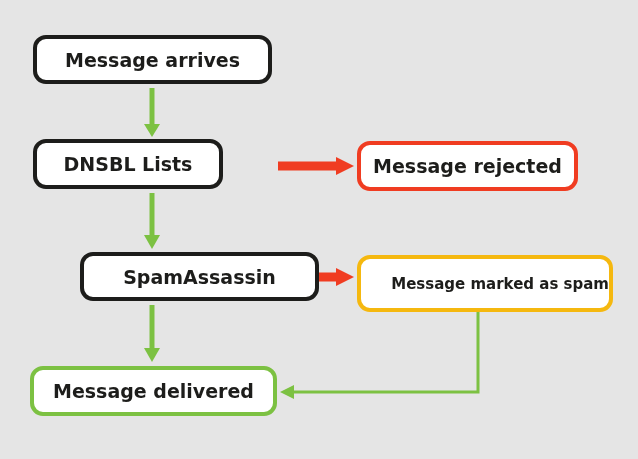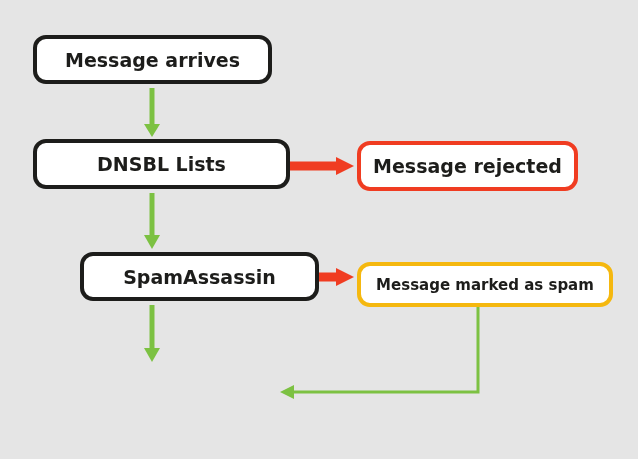--- a/index.html
+++ b/index.html
@@ -77,30 +77,33 @@
     <g>
       <polyline points="478,303 478,392 294,392" fill="none" stroke-width="3" stroke="#7cc142"></polyline>
       <polygon points="294,385 294,399 280,392" fill="#7cc142"></polygon>
     </g>
   </svg>
 
   <div class="node" style="left: 33px; top: 35px; width: 239px; height: 49px; border-color: rgb(29, 29, 27);">
     <span>Message arrives</span>
   </div>
 
-  <div class="node" style="left: 33px; top: 139px; width: 257px; height: 50px; border-color: rgb(29, 29, 27);">
+  <div class="node" style="left: 33px; top: 139px; width: 190px; height: 50px; border-color: rgb(29, 29, 27);">
     <span>DNSBL Lists</span>
   </div>
 
   <div class="node" style="left: 357px; top: 141px; width: 221px; height: 50px; border-color: rgb(240, 60, 33);">
     <span>Message rejected</span>
   </div>
 
   <div class="node" style="left: 33px; top: 252px; width: 239px; height: 49px; border-color: rgb(29, 29, 27); margin-left: 47px;">
     <span>SpamAssassin</span>
   </div>
 
-  <div class="node small-text" style="left: 357px; top: 262px; width: 256px; height: 45px; border-color: rgb(245, 184, 15);">
+  <div class="node small-text" style="left: 357px; top: 255px; width: 256px; height: 57px; border-color: rgb(245, 184, 15); justify-content: flex-end;">
     <span>Message marked as spam</span>
   </div>
 
+  <div class="node" style="left: 30px; top: 366px; width: 247px; height: 50px; border-color: rgb(124, 193, 66);">
+    <span>Message delivered</span>
+  </div>
 
 </div>
 
 </body></html>

